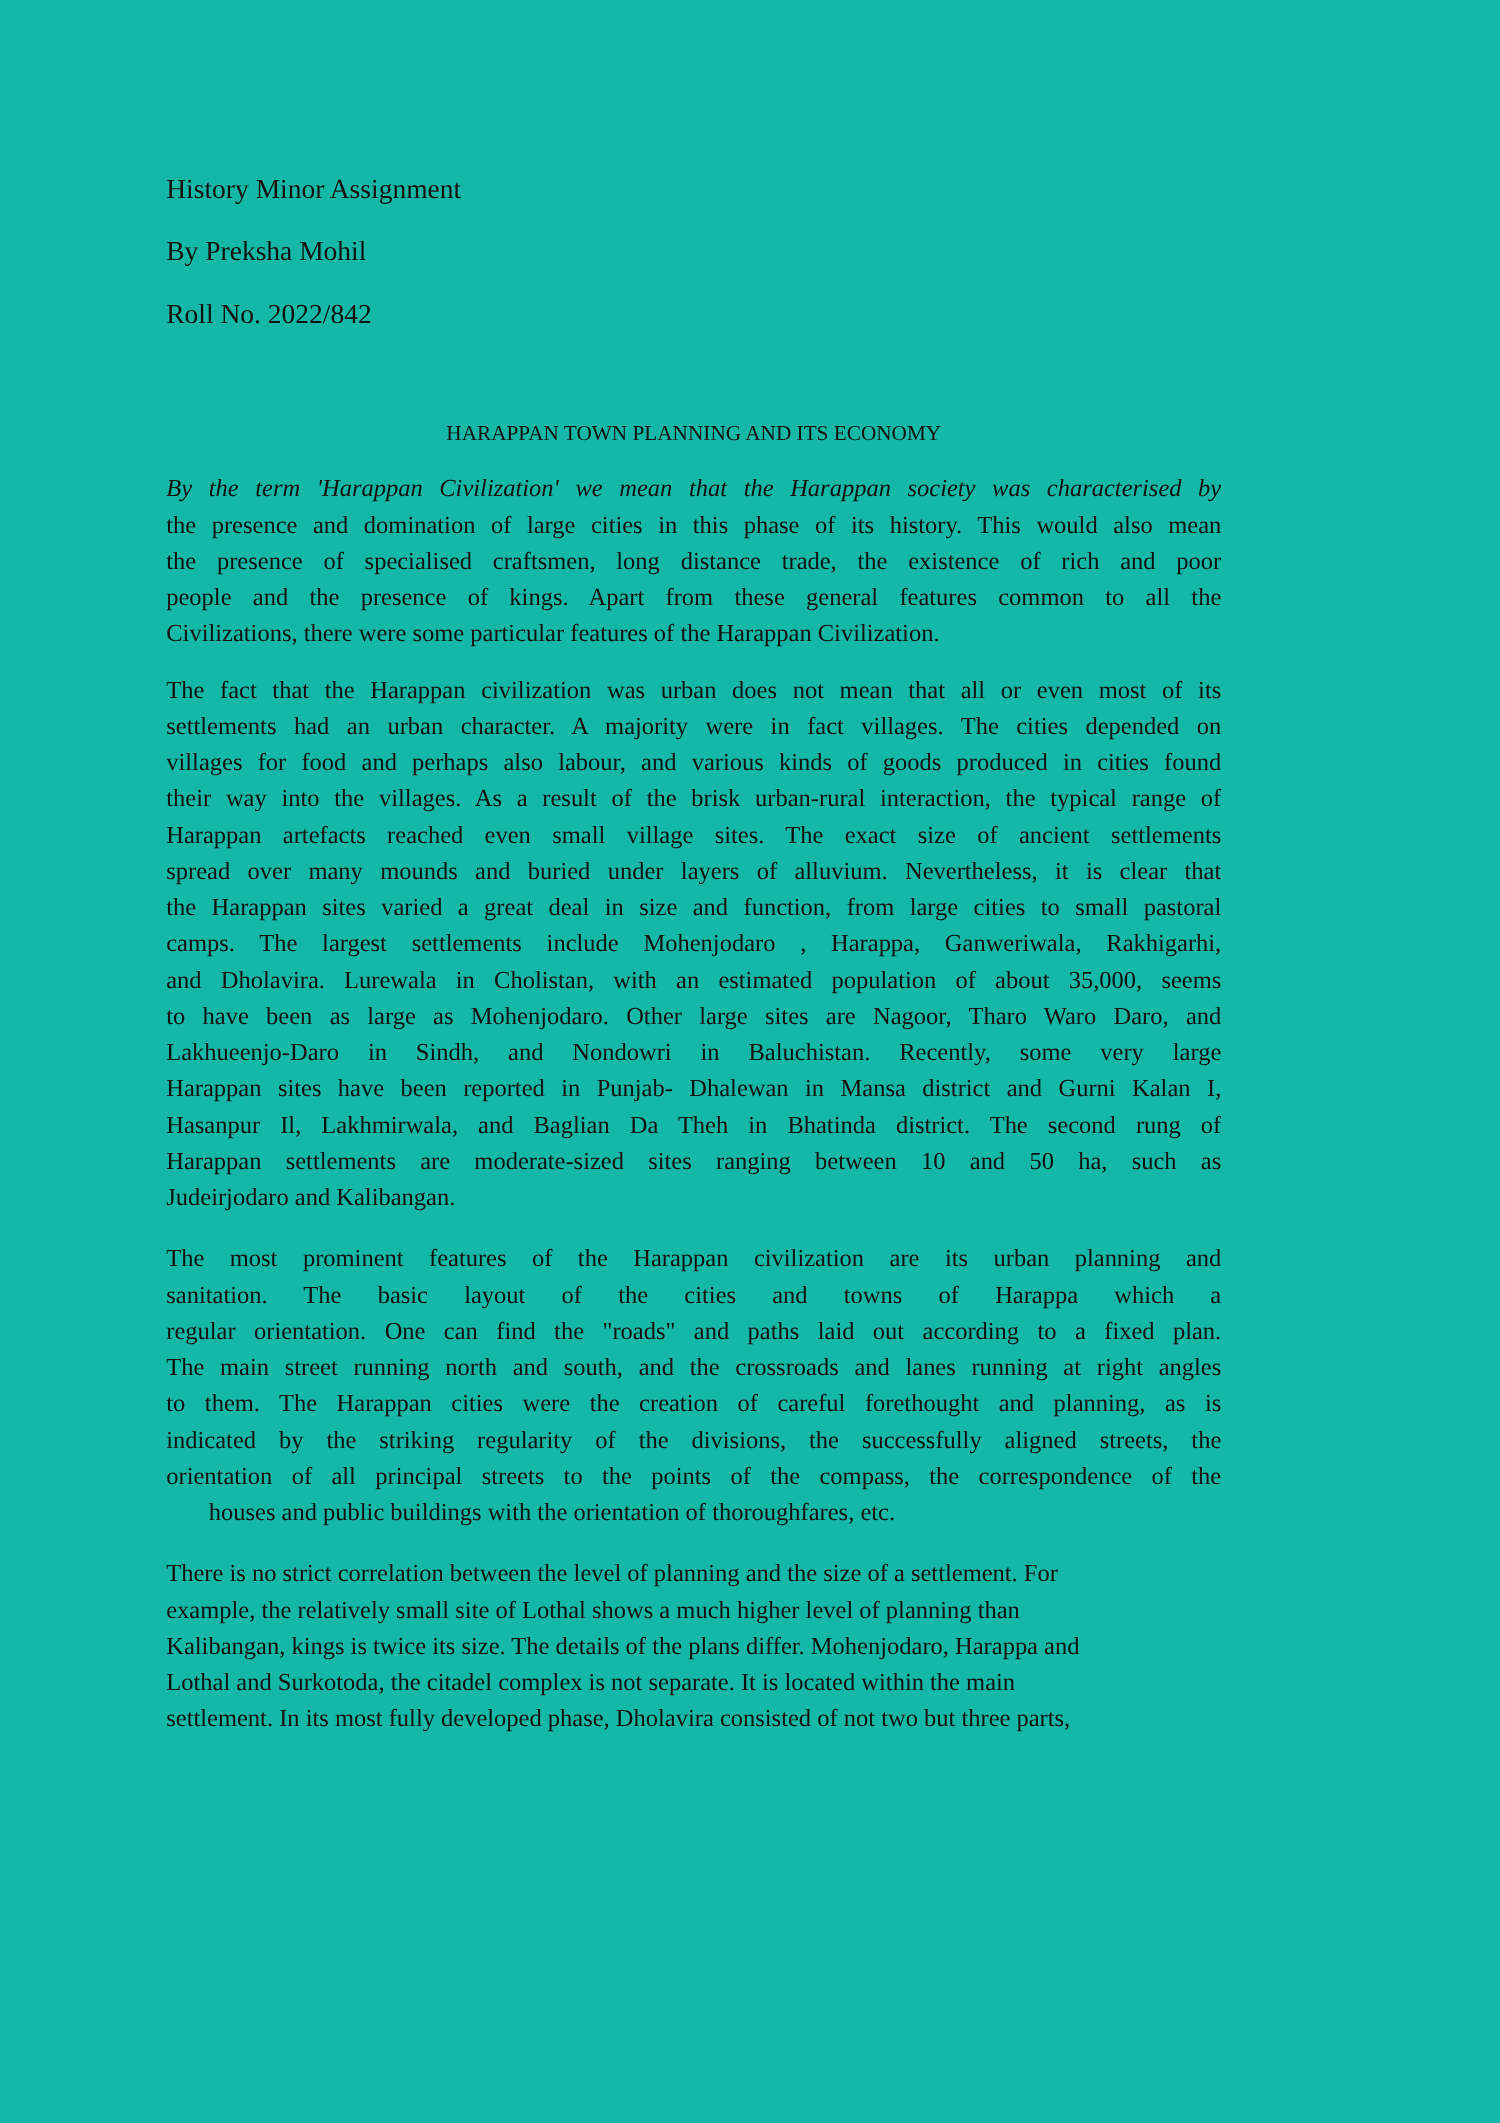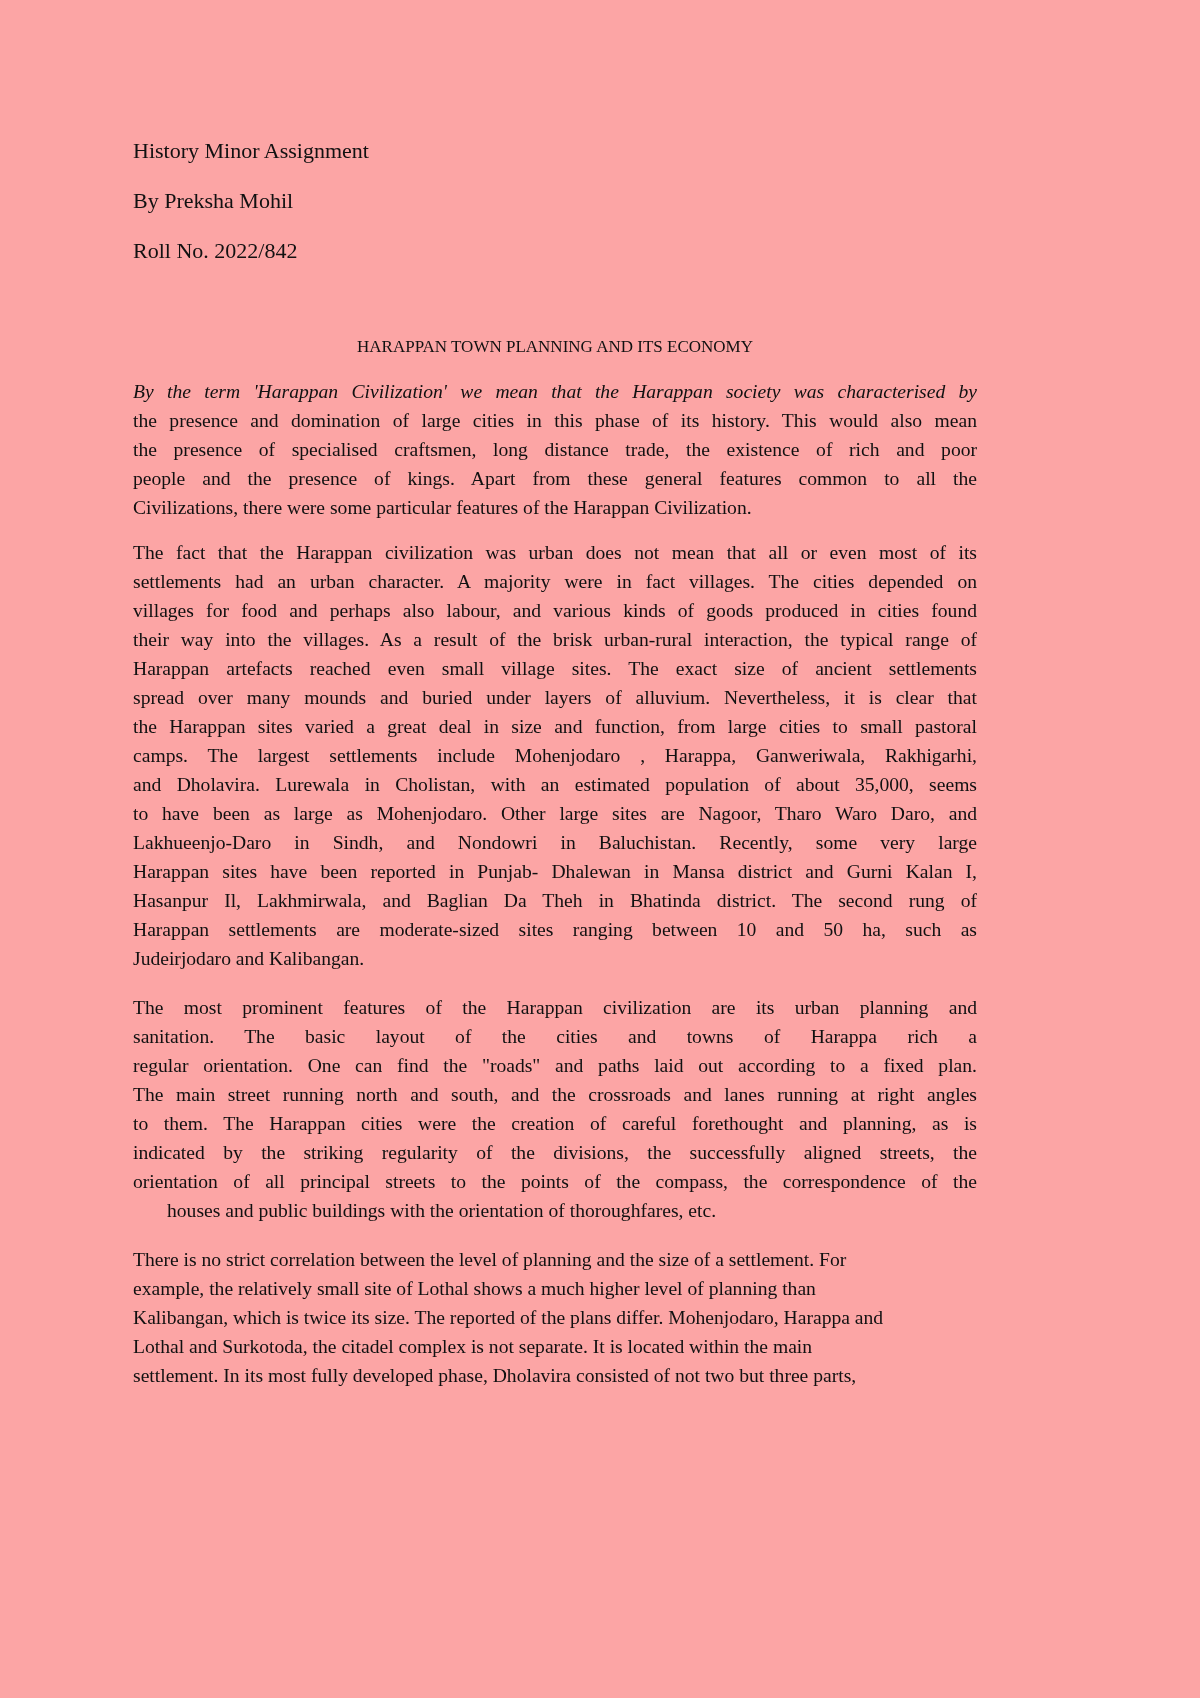--- a/index.html
+++ b/index.html
@@ -1,21 +1,21 @@
 <!DOCTYPE html>
 <html><head>
 <meta charset="utf-8">
 <style>
   html, body { margin: 0; padding: 0; background: #ffffff; }
   body {
     width: 1200px; height: 1698px; position: relative; overflow: hidden;
     font-family: "Liberation Serif", "DejaVu Serif", serif;
     color: #111111;
   }
-  .page { position: absolute; left: 0; top: 0; width: 1200px; height: 1698px; background: #fca5a5; }
+  .page { position: absolute; left: 0; top: 0; width: 1200px; height: 1698px; background: #14b8a6; }
   .hdr { position: absolute; left: 133px; font-size: 22px; line-height: 26px; white-space: nowrap; }
   #hdr-0 { top: 138px; }
   #hdr-1 { top: 188px; }
   #hdr-2 { top: 238px; }
   .title {
     position: absolute; left: 133px; width: 844px; top: 334px;
     text-align: center; font-size: 17px; line-height: 26px; white-space: nowrap;
   }
   .para { position: absolute; left: 133px; width: 844px; }
   .line {
@@ -61,30 +61,30 @@
     <div class="line" style="white-space: normal; overflow: hidden;">to have been as large as Mohenjodaro. Other large sites are Nagoor, Tharo Waro Daro, and</div>
     <div class="line" style="white-space: normal; overflow: hidden;">Lakhueenjo-Daro in Sindh, and Nondowri in Baluchistan. Recently, some very large</div>
     <div class="line" style="white-space: normal; overflow: hidden;">Harappan sites have been reported in Punjab- Dhalewan in Mansa district and Gurni Kalan I,</div>
     <div class="line" style="white-space: normal; overflow: hidden;">Hasanpur Il, Lakhmirwala, and Baglian Da Theh  in Bhatinda district. The second rung of</div>
     <div class="line" style="white-space: normal; overflow: hidden;">Harappan settlements are moderate-sized sites ranging between 10 and 50 ha, such as</div>
     <div class="line last" style="white-space: normal; overflow: hidden;">Judeirjodaro and Kalibangan.</div>
   </div>
 
   <div class="para" id="p2">
     <div class="line" style="white-space: normal; overflow: hidden;">The most prominent features of the Harappan civilization are its urban planning and</div>
-    <div class="line" style="white-space: normal; overflow: hidden;">sanitation. The basic layout of the cities and towns of Harappa rich a</div>
+    <div class="line" style="white-space: normal; overflow: hidden;">sanitation. The basic layout of the cities and towns of Harappa which a</div>
     <div class="line" style="white-space: normal; overflow: hidden;">regular orientation. One can find the "roads" and paths laid out according to a fixed plan.</div>
     <div class="line" style="white-space: normal; overflow: hidden;">The main street running north and south, and the crossroads and lanes running at right angles</div>
     <div class="line" style="white-space: normal; overflow: hidden;">to them. The Harappan cities were the creation of careful forethought and planning, as is</div>
     <div class="line" style="white-space: normal; overflow: hidden;">indicated by the striking regularity of the divisions, the successfully aligned streets, the</div>
     <div class="line" style="white-space: normal; overflow: hidden;">orientation of all principal streets to the points of the compass, the correspondence of the</div>
     <div class="line last" style="white-space: normal; overflow: hidden; margin-left: 34px;">houses and public buildings with the orientation of thoroughfares, etc.</div>
   </div>
 
   <div class="para" id="p3">
     <div class="line free" style="white-space: normal; overflow: hidden;">There is no strict correlation between the level of planning and the size of a settlement. For</div>
     <div class="line free" style="white-space: normal; overflow: hidden;">example, the relatively small site of Lothal shows a much higher level of planning than</div>
-    <div class="line free" style="white-space: normal; overflow: hidden;">Kalibangan, which is twice its size. The reported of the plans differ. Mohenjodaro, Harappa and</div>
+    <div class="line free" style="white-space: normal; overflow: hidden;">Kalibangan, kings is twice its size. The details of the plans differ. Mohenjodaro, Harappa and</div>
     <div class="line free" style="white-space: normal; overflow: hidden;">Lothal and Surkotoda, the citadel complex is not separate. It is located within the main</div>
     <div class="line free" style="white-space: normal; overflow: hidden;">settlement.  In its most fully developed phase, Dholavira consisted of not two but three parts,</div>
   </div>
 
 </div>
 
 </body></html>

